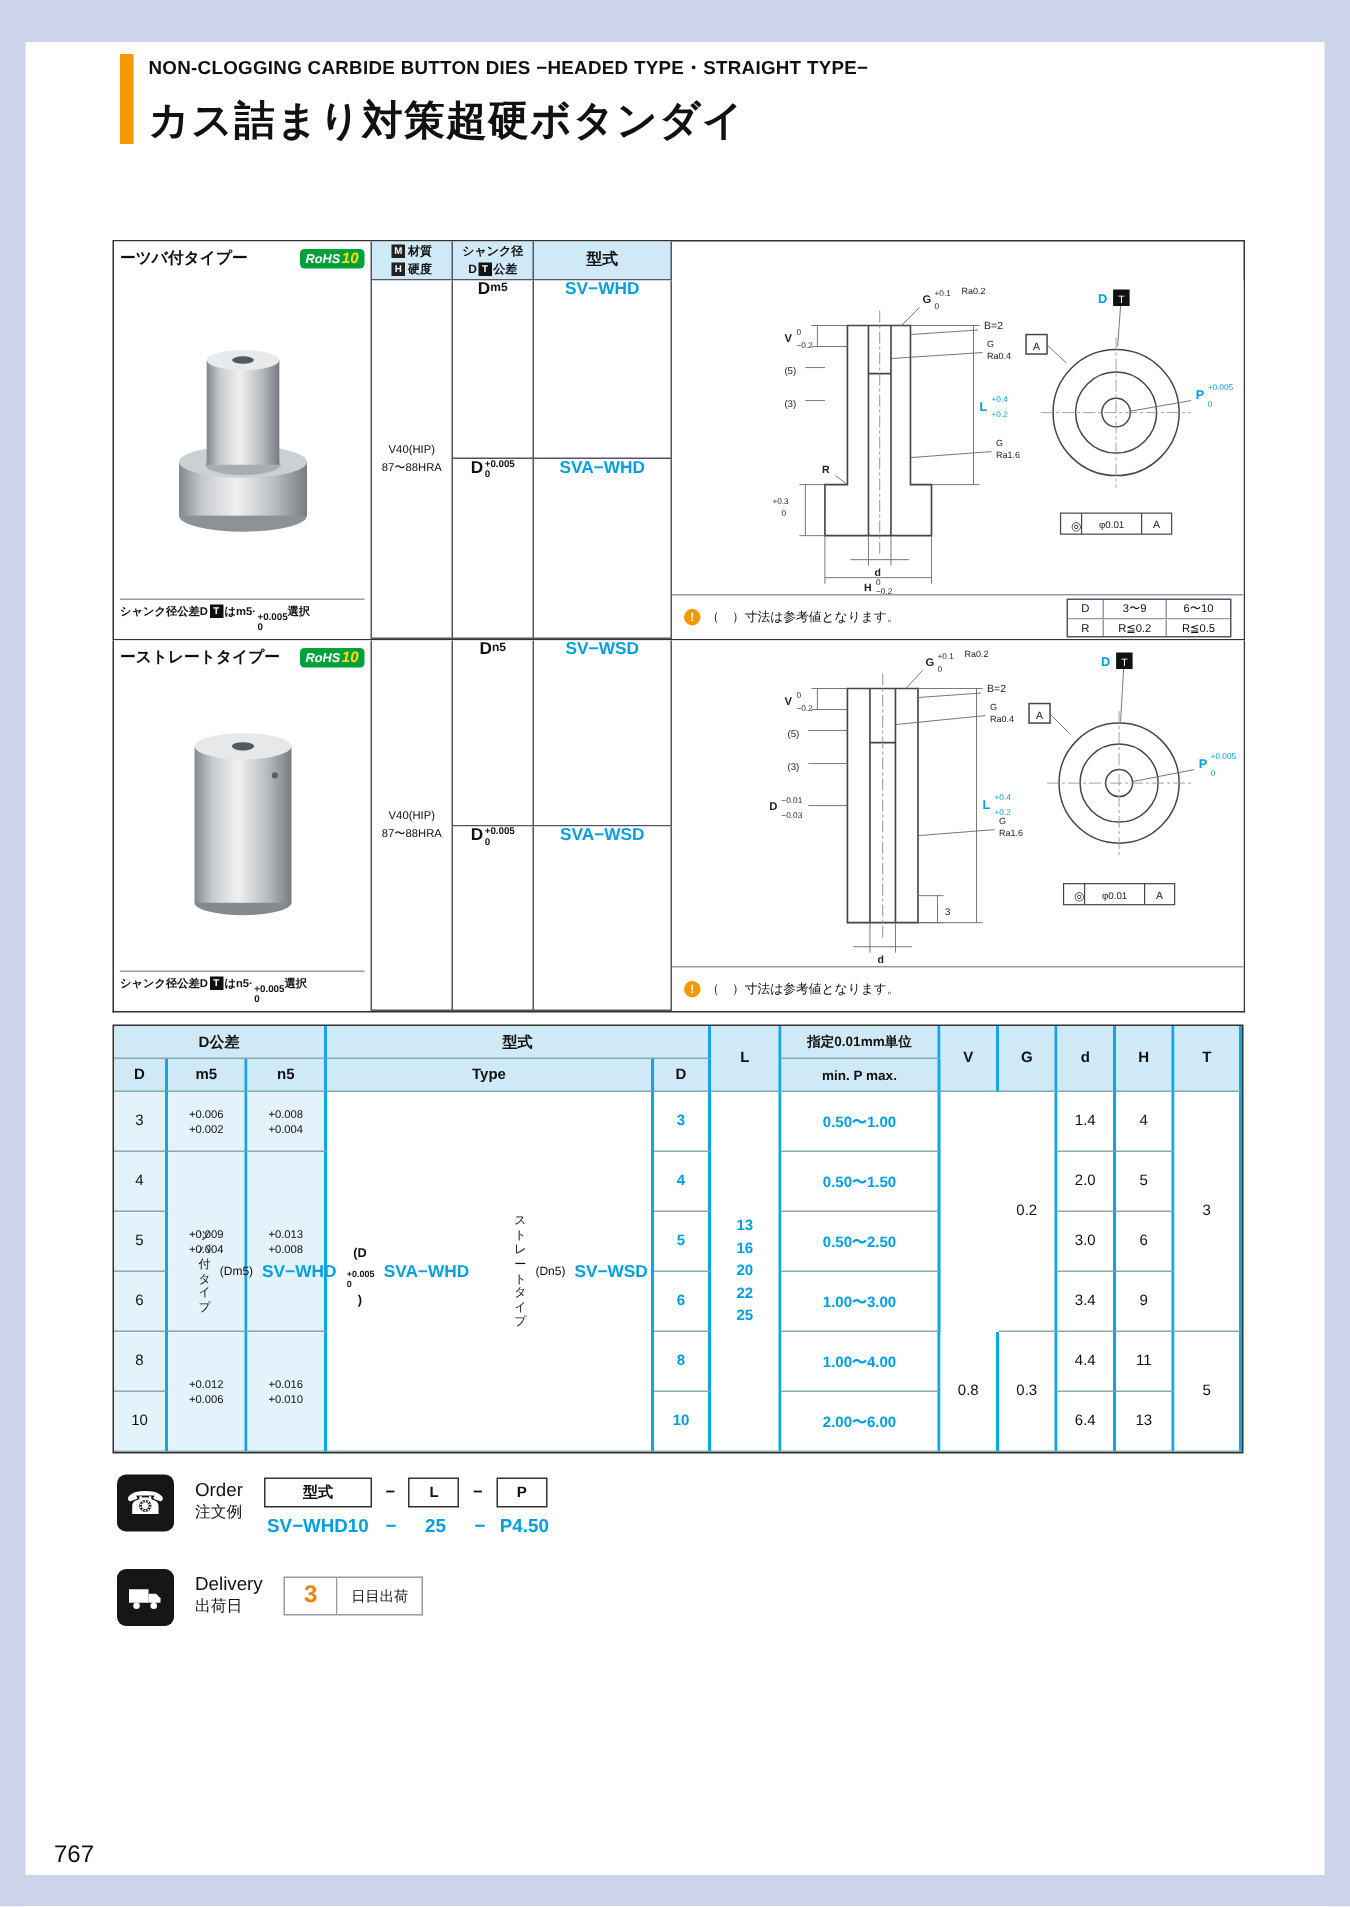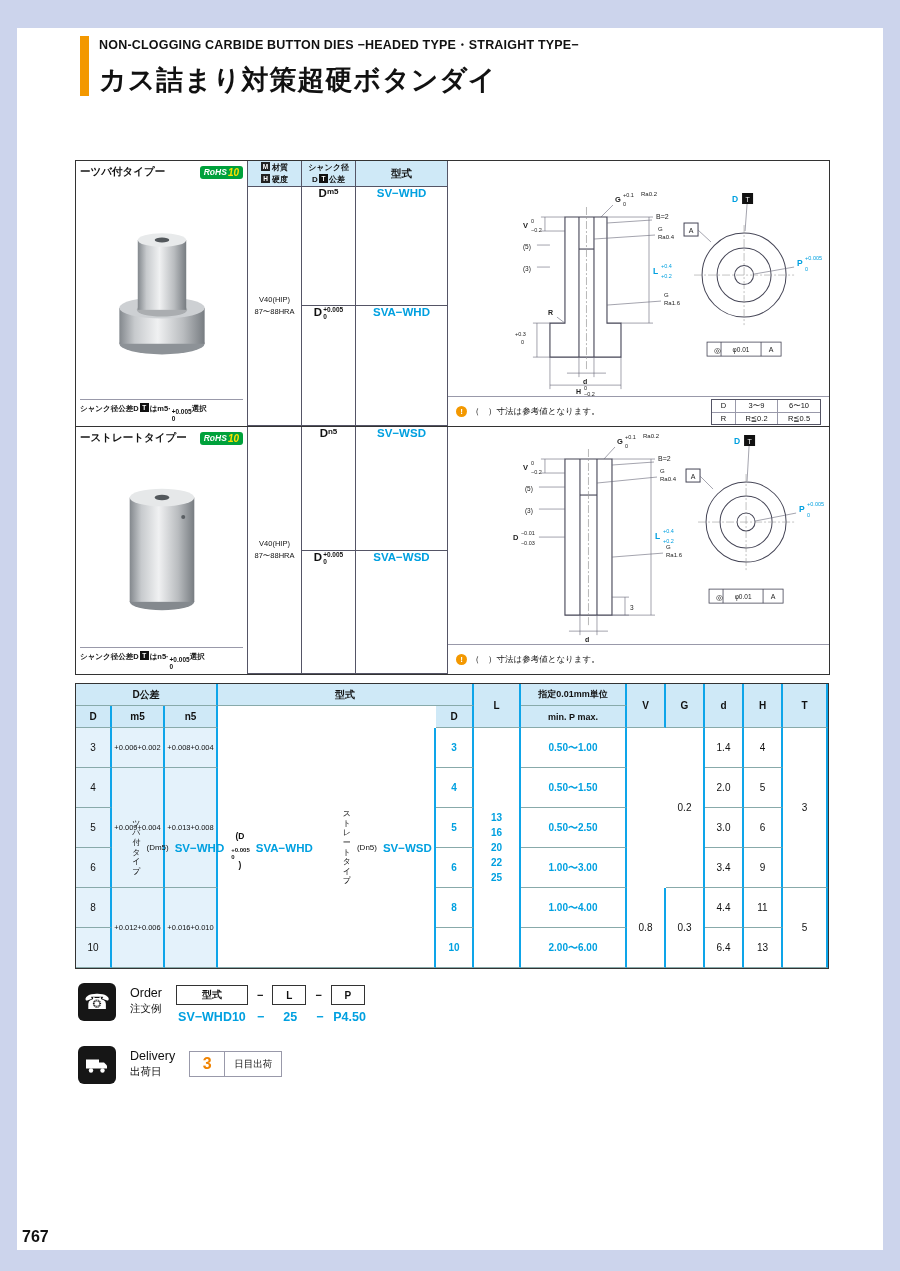--- a/index.html
+++ b/index.html
@@ -57,21 +57,21 @@
   
   .sizes{position:absolute;left:75px;top:683px;display:grid;
     grid-template-columns:36px 53px 53px 218px 38px 47px 106px 39px 39px 39px 39px 45px;
     grid-template-rows:22px 22px 40px 40px 40px 40px 40px 40px;
     border:1.5px solid #333;font-size:10px;background:#fff}
   .sc{border-right:2px solid #0ea5e9;border-bottom:1px solid #8aa;display:flex;align-items:center;justify-content:center;text-align:center;background:#fff}
   .sc.hdr2{background:#cfe9f7;font-weight:bold;font-size:10px}
   .sc.small-h{font-size:9px}
   .sc.shade{background:#e4f2fb}
   .sc.blue{color:#00a0e0;font-weight:bold}
-  .sc.tolv{font-size:7.5px;line-height:1.3}
+  .sc.tolv{flex-direction:column;font-size:7.5px;line-height:1.3}
   .type-inner{display:flex;gap:30px}
   .type-col{display:flex;align-items:center;gap:6px}
   .t-small{font-size:8px;line-height:1.2}
   .t-model{font-size:11.5px;font-weight:bold;color:#00a0e0}
   .t-tol{font-size:8.5px;font-weight:bold;margin-top:6px}
   .l-stack{display:flex;flex-direction:column;gap:4px;color:#00a0e0;font-weight:bold}
 
   
   .order{position:absolute;left:78px;top:983px;display:flex;gap:14px;align-items:flex-start}
   .icon-box{width:38px;height:38px;background:#161616;border-radius:6px;color:#fff;display:flex;align-items:center;justify-content:center;font-size:21px;flex:0 0 auto}
@@ -83,21 +83,21 @@
   .obox.w1{width:72px}.obox.w2{width:34px}
   .odash{font-weight:bold;font-size:11px}
   .example{display:flex;align-items:center;gap:9px;margin-top:5px;color:#00a0e0;font-weight:bold;font-size:12.5px}
   .example .e1{width:72px;text-align:center}
   .example .e2{width:34px;text-align:center}
   .example .edash{color:#00a0e0}
   .delivery{position:absolute;left:78px;top:1046px;display:flex;gap:14px;align-items:flex-start}
   .dboxes{display:flex;align-items:center;padding-top:5px}
   .dbox3{border:1px solid #99a;width:36px;height:26px;display:flex;align-items:center;justify-content:center;color:#f08300;font-weight:bold;font-size:16px;background:#fff}
   .dbox-t{border:1px solid #99a;border-left:none;height:26px;display:flex;align-items:center;padding:0 9px;font-size:9.5px;background:#fff}
-  .page-num{position:absolute;left:22px;top:1228px;font-size:16px;font-weight:bold}
+  .page-num{position:absolute;left:36px;top:1228px;font-size:16px;font-weight:normal}
 </style>
 </head>
 <body>
 
 <div class="page">
   <div class="frame f-top"></div>
   <div class="frame f-left"></div>
   <div class="frame f-right"></div>
   <div class="frame f-bottom"></div>
 
@@ -423,20 +423,21 @@
     <div class="sc hdr2" style="grid-area:1/6/3/7">L</div>
     <div class="sc hdr2 small-h" style="grid-area:1/7/2/8">指定0.01mm単位</div>
     <div class="sc hdr2" style="grid-area:1/8/3/9">V</div>
     <div class="sc hdr2" style="grid-area:1/9/3/10">G</div>
     <div class="sc hdr2" style="grid-area:1/10/3/11">d</div>
     <div class="sc hdr2" style="grid-area:1/11/3/12">H</div>
     <div class="sc hdr2" style="grid-area:1/12/3/13">T</div>
     <div class="sc hdr2" style="grid-area:2/1/3/2">D</div>
     <div class="sc hdr2" style="grid-area:2/2/3/3">m5</div>
     <div class="sc hdr2" style="grid-area:2/3/3/4">n5</div>
+    <div class="sc hdr2" style="grid-area:2/4/3/5">Type</div>
     <div class="sc hdr2" style="grid-area:2/5/3/6">D</div>
     <div class="sc hdr2 small-h" style="grid-area:2/7/3/8">min. P max.</div>
 
     <div class="sc shade" style="grid-area:3/1/4/2">3</div>
     <div class="sc shade" style="grid-area:4/1/5/2">4</div>
     <div class="sc shade" style="grid-area:5/1/6/2">5</div>
     <div class="sc shade" style="grid-area:6/1/7/2">6</div>
     <div class="sc shade" style="grid-area:7/1/8/2">8</div>
     <div class="sc shade" style="grid-area:8/1/9/2">10</div>
 

